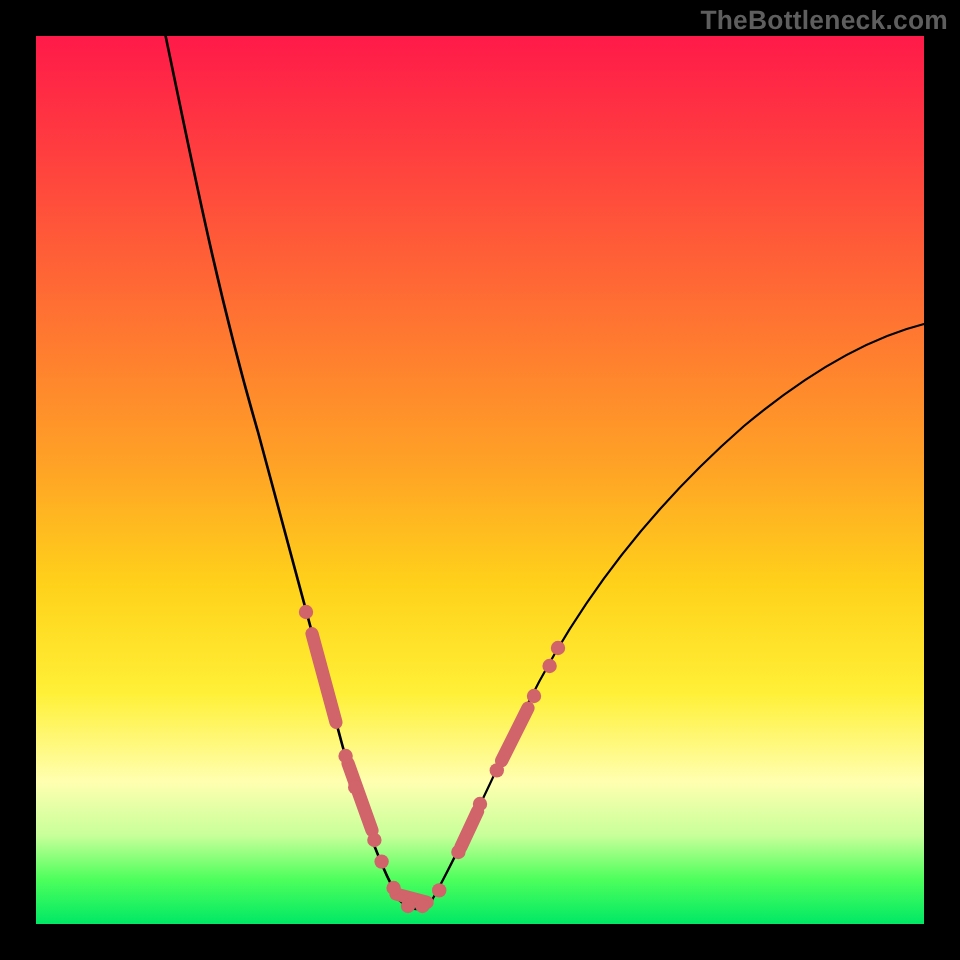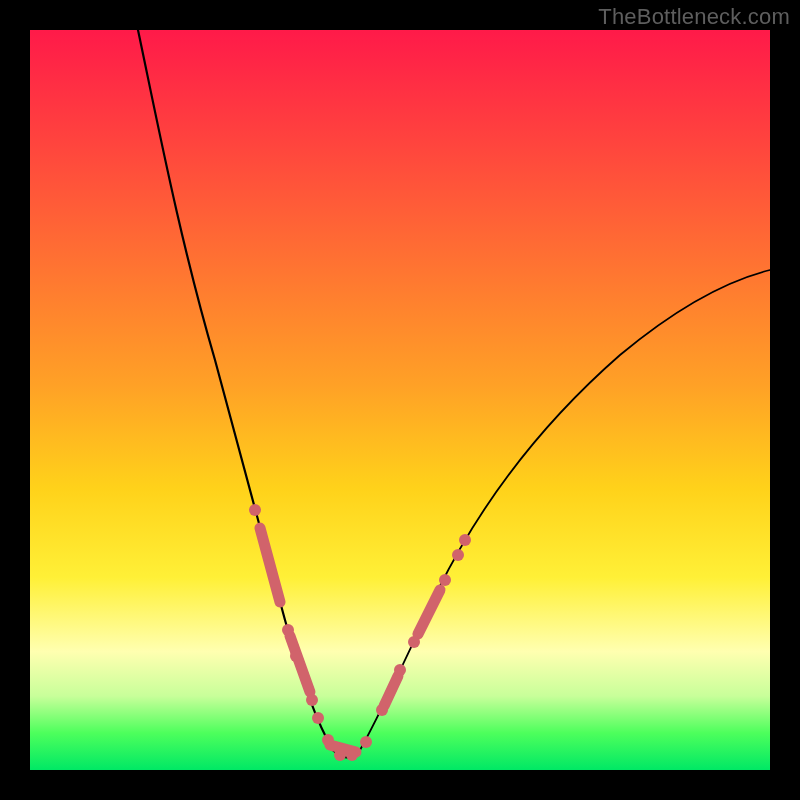--- a/index.html
+++ b/index.html
@@ -37,21 +37,21 @@
       #4dff5c 95%,
       #00e865 100%
     );
   }
   .watermark {
     position: absolute;
     top: 4px;
     right: 10px;
     color: #5e5e5e;
     font-size: 22px;
-    font-weight: 400;
+    font-weight: 700;
     letter-spacing: 0.2px;
     user-select: none;
   }
   svg.curves {
     position: absolute;
     top: 0;
     left: 0;
     width: 740px;
     height: 740px;
     overflow: visible;

